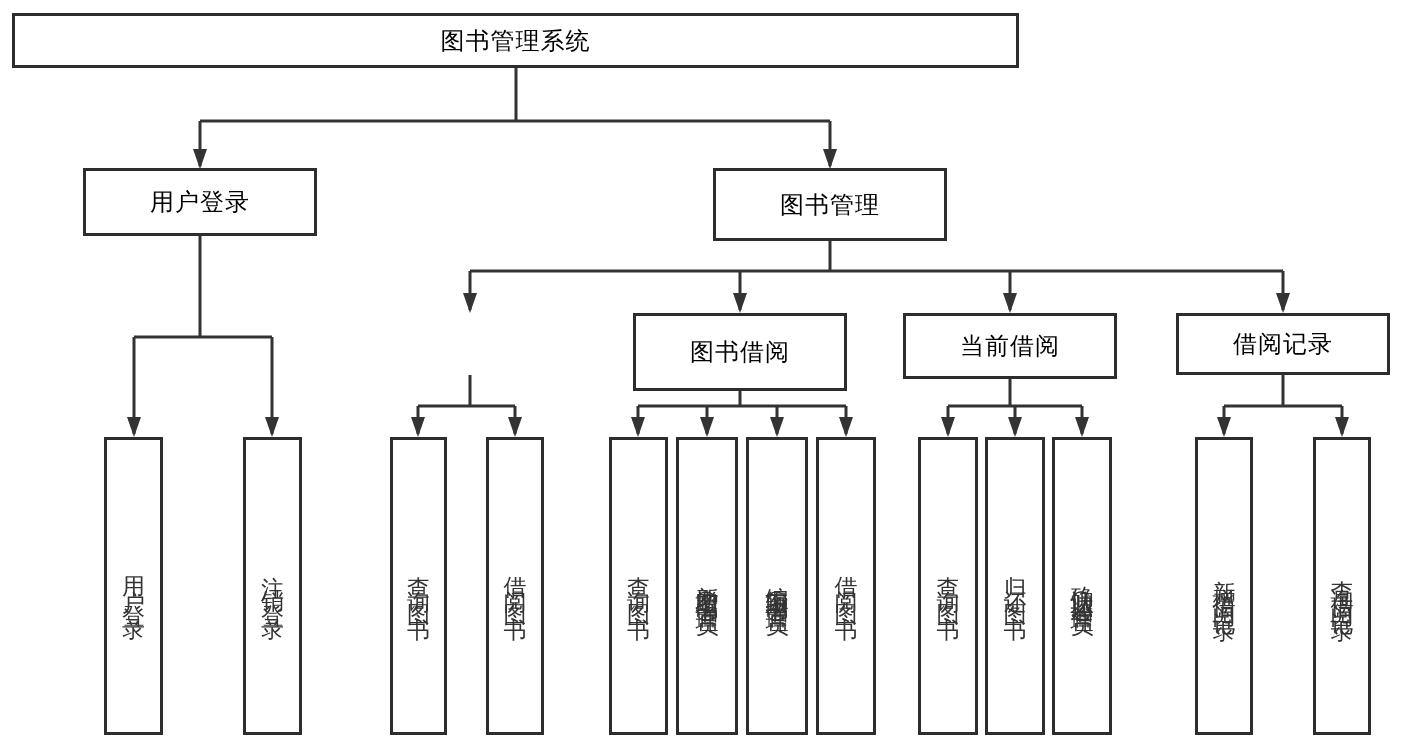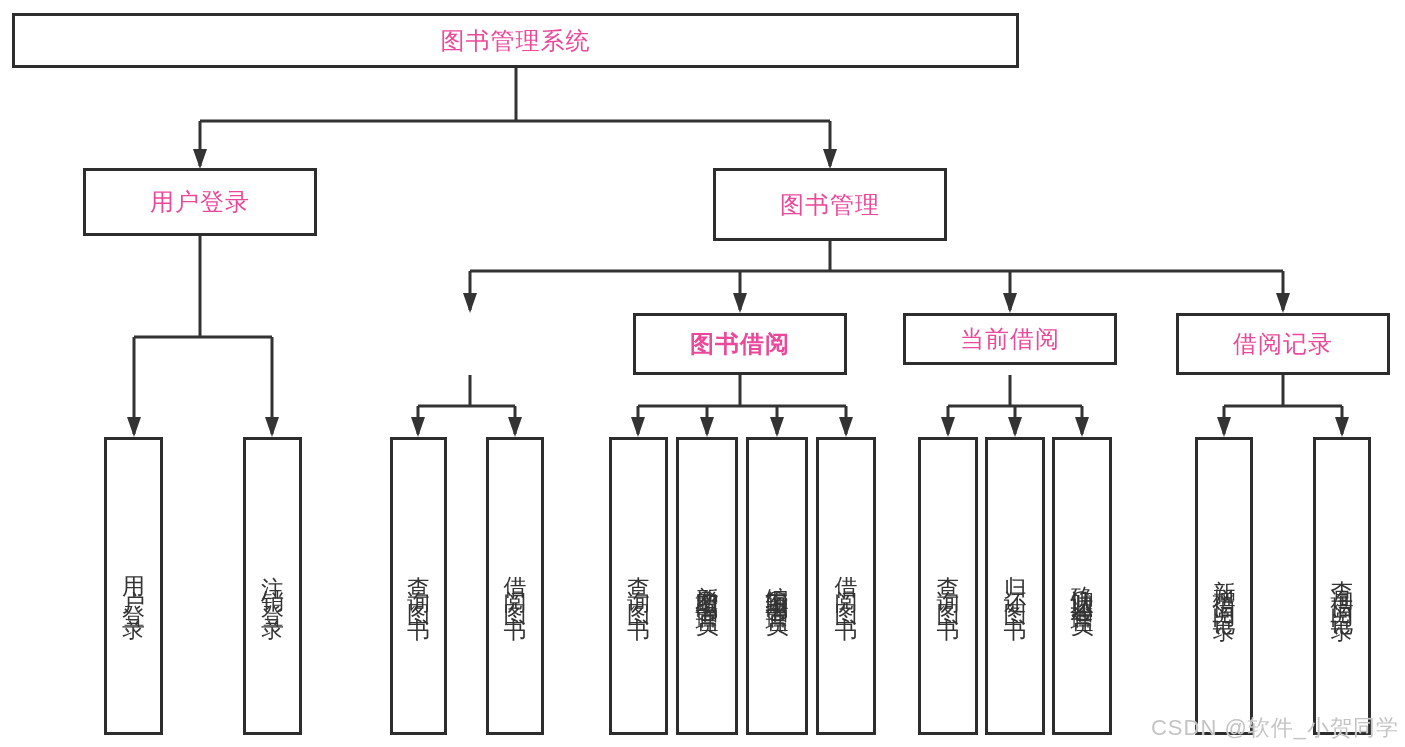--- a/index.html
+++ b/index.html
@@ -8,21 +8,21 @@
   .connectors { position: absolute; left: 0; top: 0; width: 1405px; height: 747px; pointer-events: none; }
   .hbox, .vbox {
     position: absolute;
     box-sizing: border-box;
     border: 3px solid #2d2d2d;
     background: #ffffff;
     display: flex;
     align-items: center;
     justify-content: center;
   }
-  .hbox .label { font-size: 24px; color: #ec4899; letter-spacing: 1px; white-space: nowrap; }
+  .hbox .label { font-size: 24px; color: #000000; letter-spacing: 1px; white-space: nowrap; }
   .vtext {
     writing-mode: vertical-rl;
     text-orientation: mixed;
     font-size: 23px;
     color: #333333;
     letter-spacing: 14px;
     line-height: 1;
   }
   .vtext.mid { letter-spacing: 8px; }
   .vtext.tight { letter-spacing: 4px; }
@@ -110,24 +110,24 @@
     <span class="label">图书管理系统</span>
   </div>
 
   <div class="hbox" style="left:83px; top:168px; width:234px; height:68px;">
     <span class="label">用户登录</span>
   </div>
   <div class="hbox" style="left:713px; top:168px; width:234px; height:73px;">
     <span class="label">图书管理</span>
   </div>
 
-  <div class="hbox" style="left:633px; top:313px; width:214px; height:62px;font-weight:bold;">
+  <div class="hbox" style="left:633px; top:313px; width:214px; height:78px;">
     <span class="label">图书借阅</span>
   </div>
-  <div class="hbox" style="left:903px; top:313px; width:214px; height:52px;">
+  <div class="hbox" style="left:903px; top:313px; width:214px; height:66px;">
     <span class="label">当前借阅</span>
   </div>
   <div class="hbox" style="left:1176px; top:313px; width:214px; height:62px;">
     <span class="label">借阅记录</span>
   </div>
 
   <div class="vbox" style="left:104px; top:437px; width:59px; height:298px;">
     <span class="vtext">用户登录</span>
   </div>
   <div class="vbox" style="left:243px; top:437px; width:59px; height:298px;">
@@ -164,15 +164,14 @@
     <span class="vtext tight">确认归还（管理员）</span>
   </div>
 
   <div class="vbox" style="left:1195px; top:437px; width:58px; height:298px;">
     <span class="vtext mid">新增借阅记录</span>
   </div>
   <div class="vbox" style="left:1313px; top:437px; width:58px; height:298px;">
     <span class="vtext mid">查询借阅记录</span>
   </div>
 
-  <div class="watermark">CSDN @软件_小贺同学</div>
 
 </div>
 
 </body></html>

